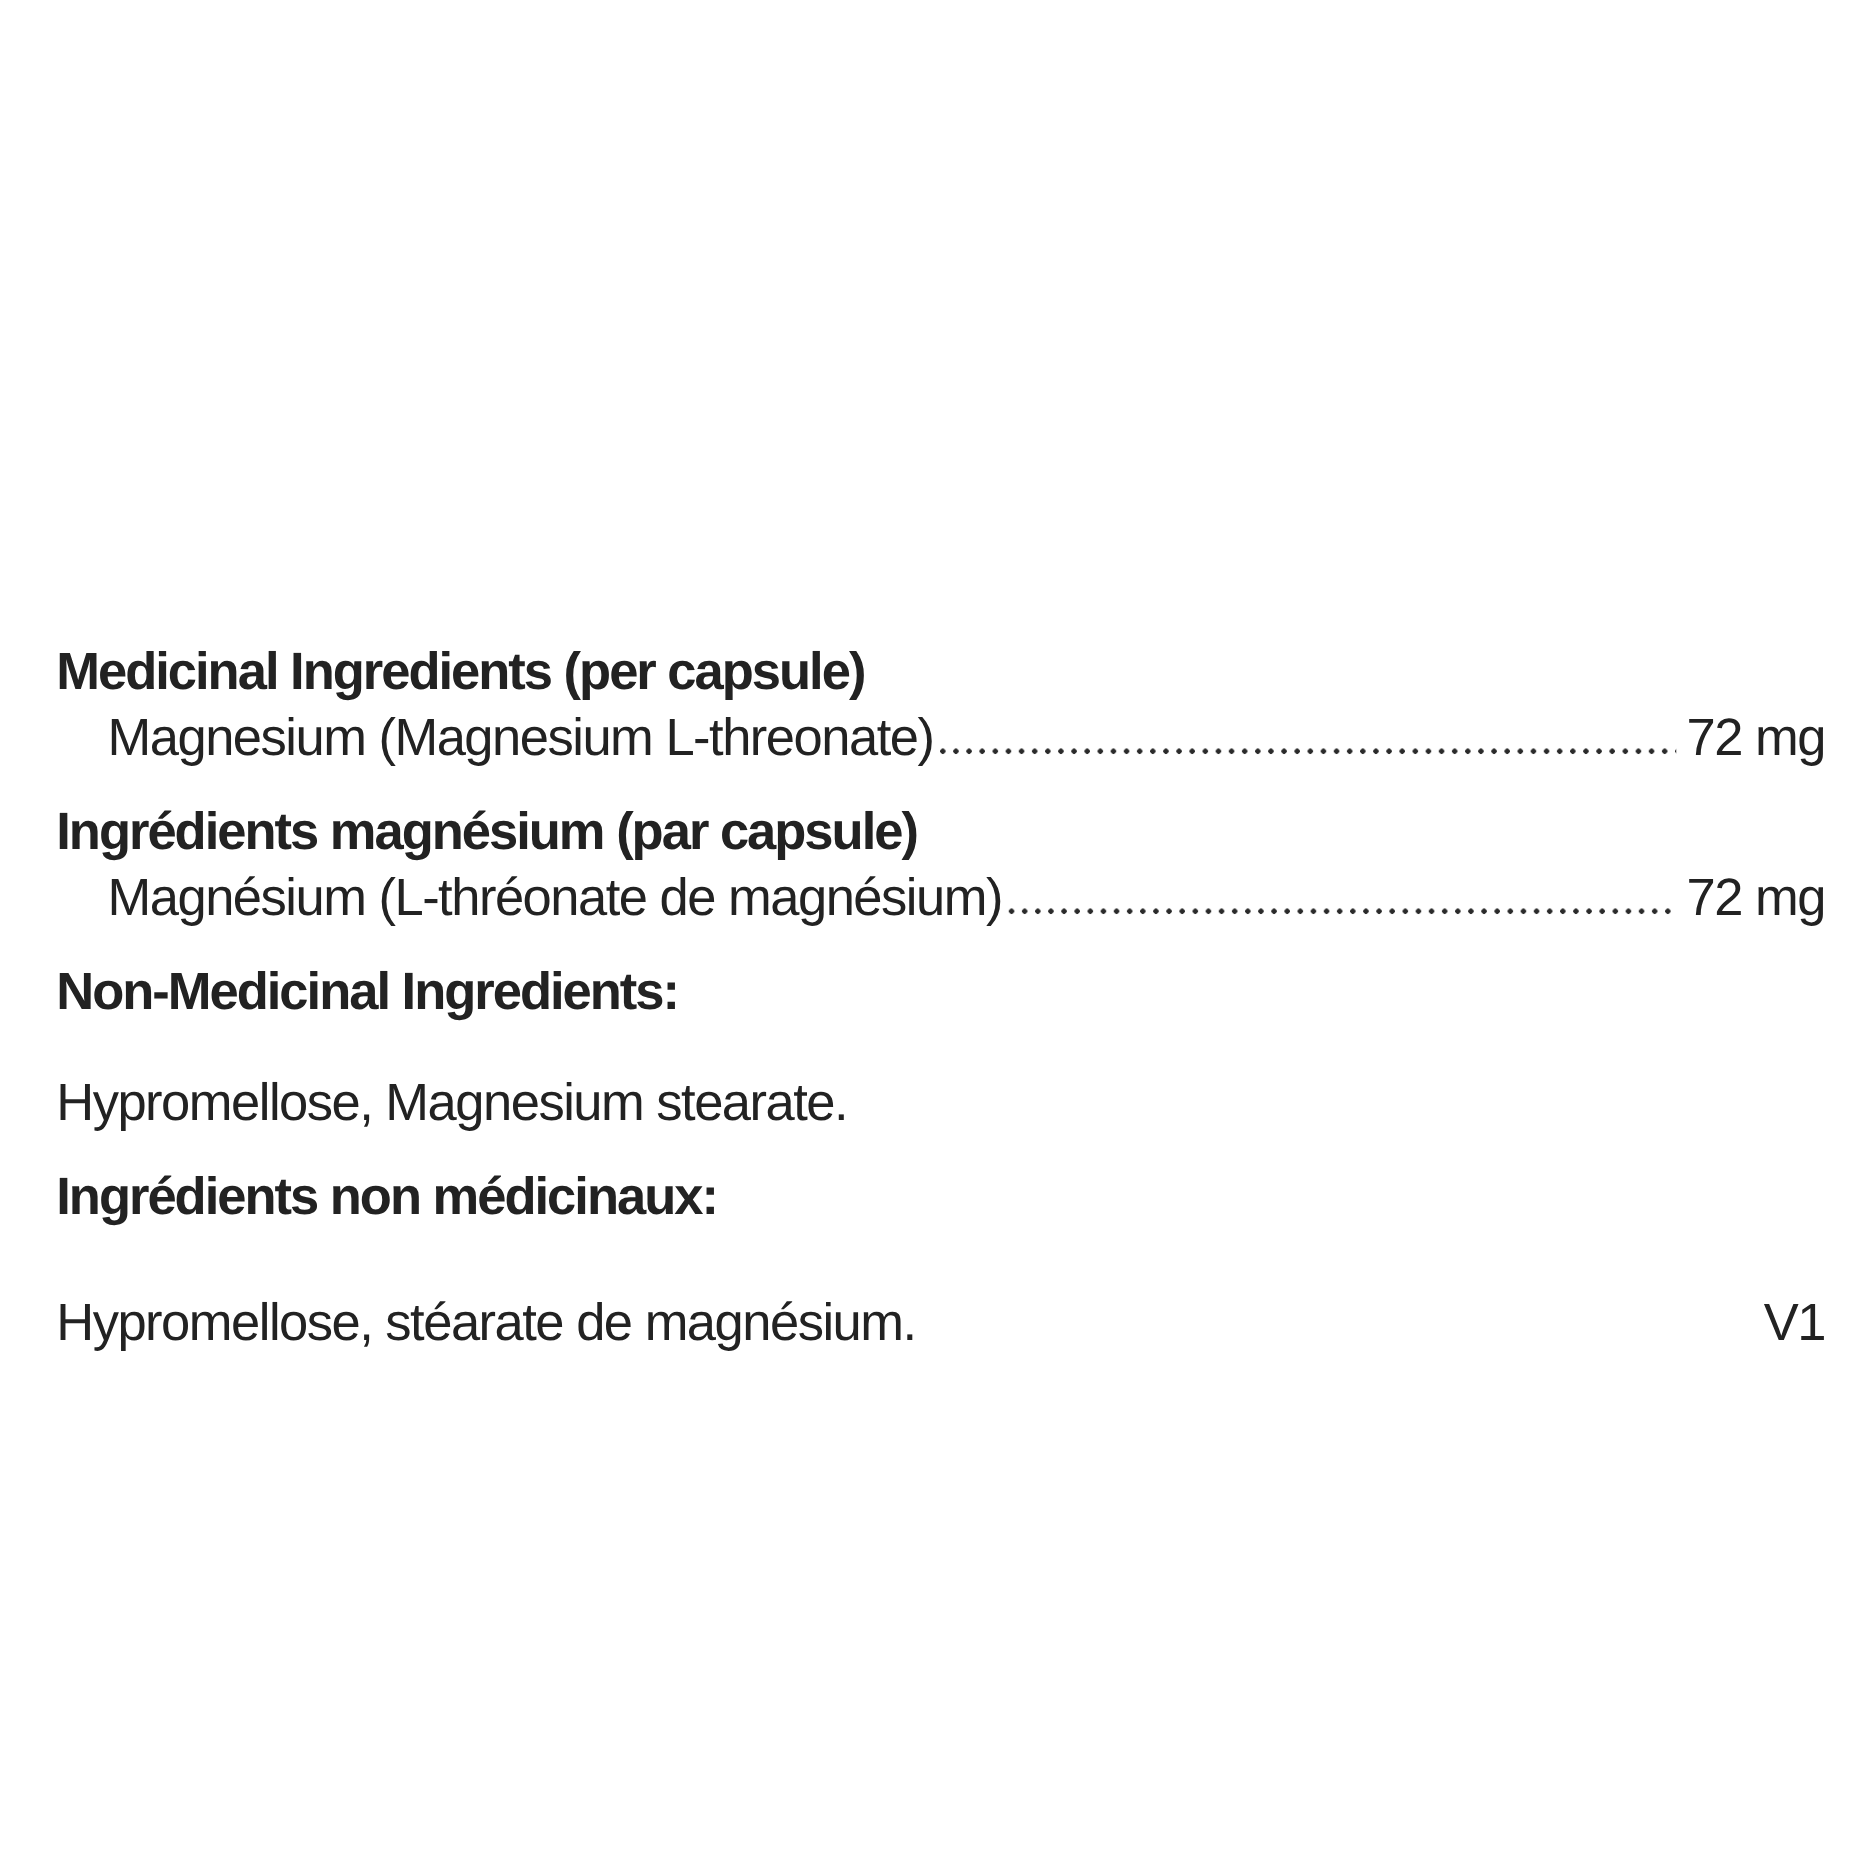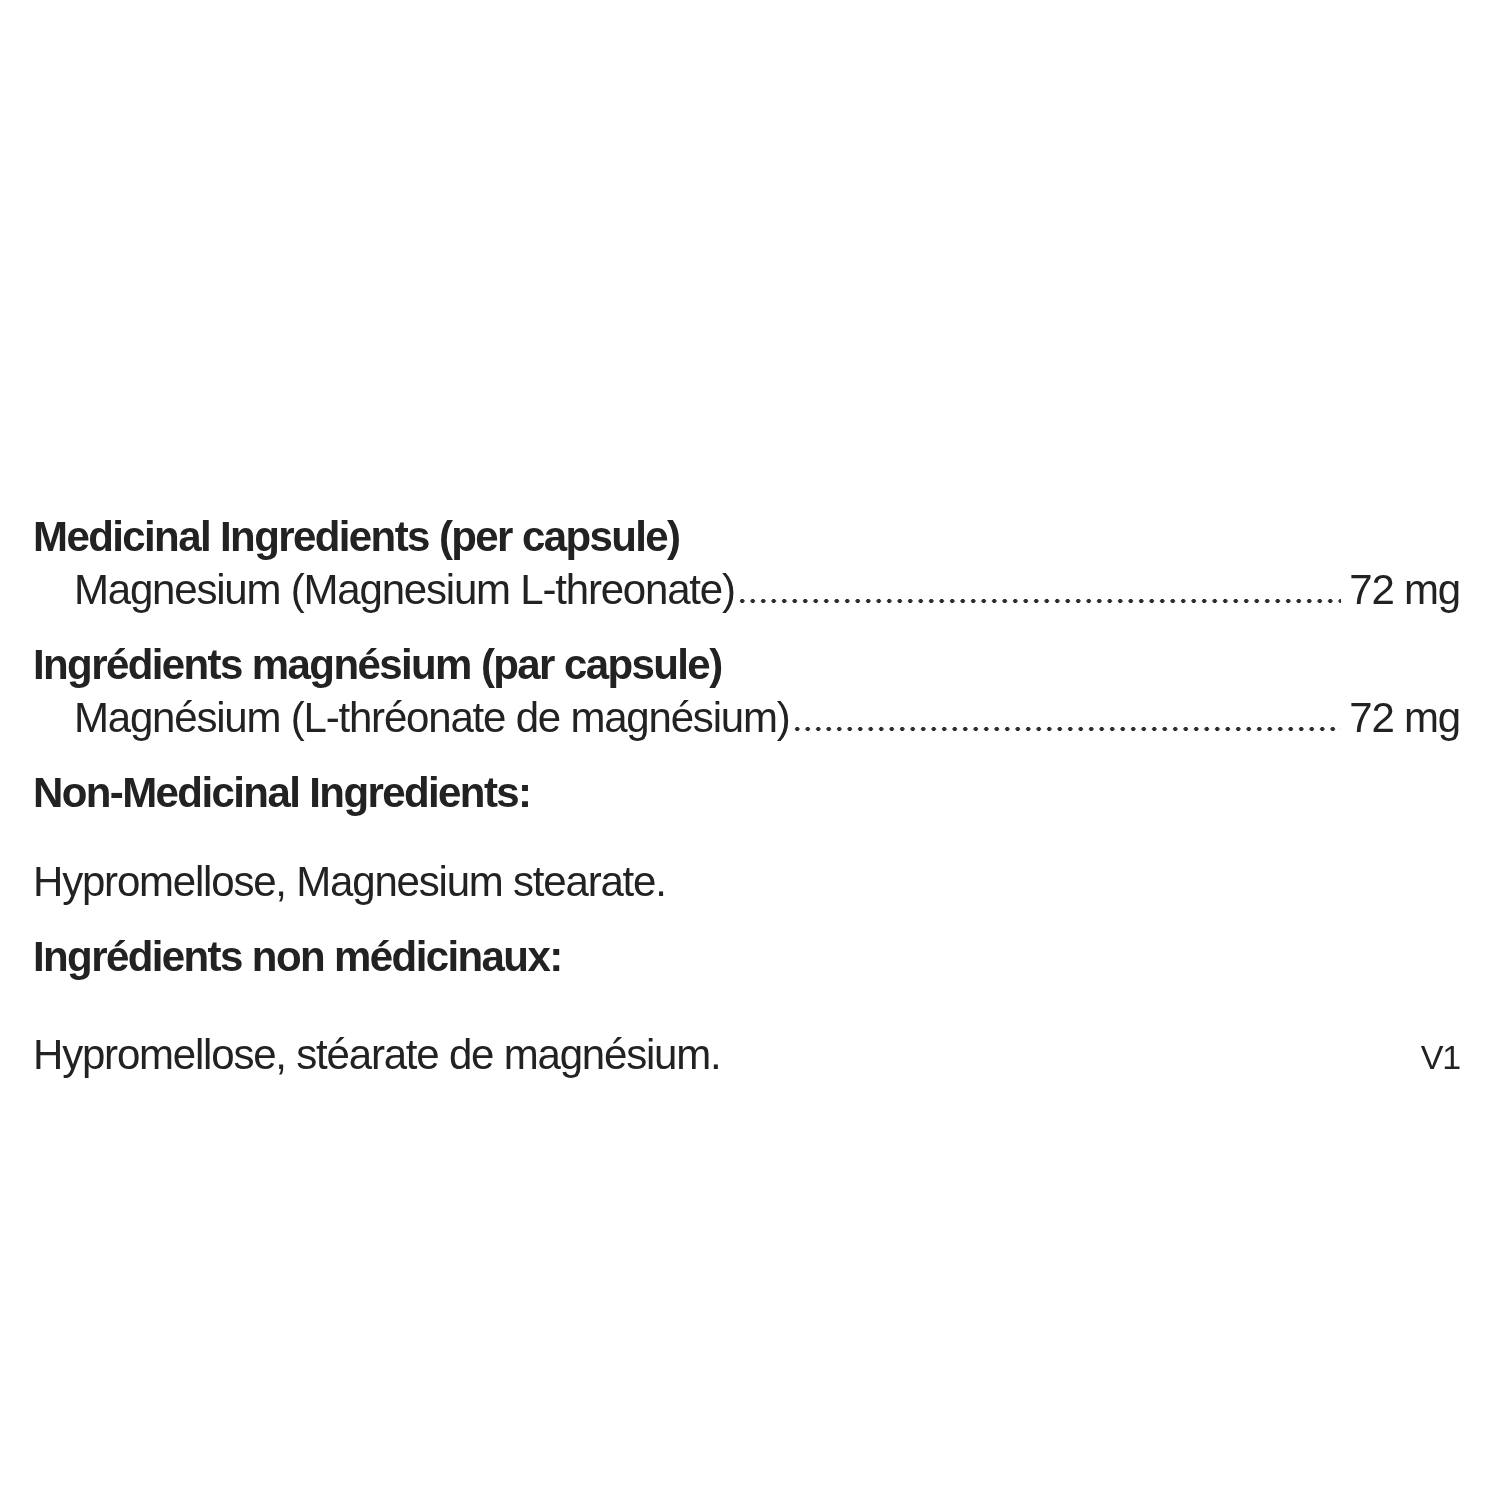--- a/index.html
+++ b/index.html
@@ -11,21 +11,21 @@
     position: relative;
     width: 1500px;
     height: 1500px;
     background: #ffffff;
     overflow: hidden;
     font-family: "Liberation Sans", sans-serif;
     color: #222222;
   }
   .panel {
     position: absolute;
-    left: 33px;
+    left: 45px;
     right: 40px;
     top: 510px;
   }
   .heading {
     font-size: 42px;
     font-weight: bold;
     letter-spacing: -1.6px;
     line-height: 53px;
     white-space: nowrap;
   }
@@ -61,21 +61,21 @@
     background-position: 0 calc(100% - 12px);
   }
   .lastrow {
     display: flex;
     justify-content: space-between;
     align-items: baseline;
     line-height: 53px;
   }
   .lastrow .bodyline { line-height: 53px; }
   .version {
-    font-size: 34px;
+    font-size: 42px;
     letter-spacing: -1.2px;
     white-space: nowrap;
     margin-top: 48px;
   }
 </style>
 </head>
 <body>
 
 <div class="page">
   <div class="panel">

